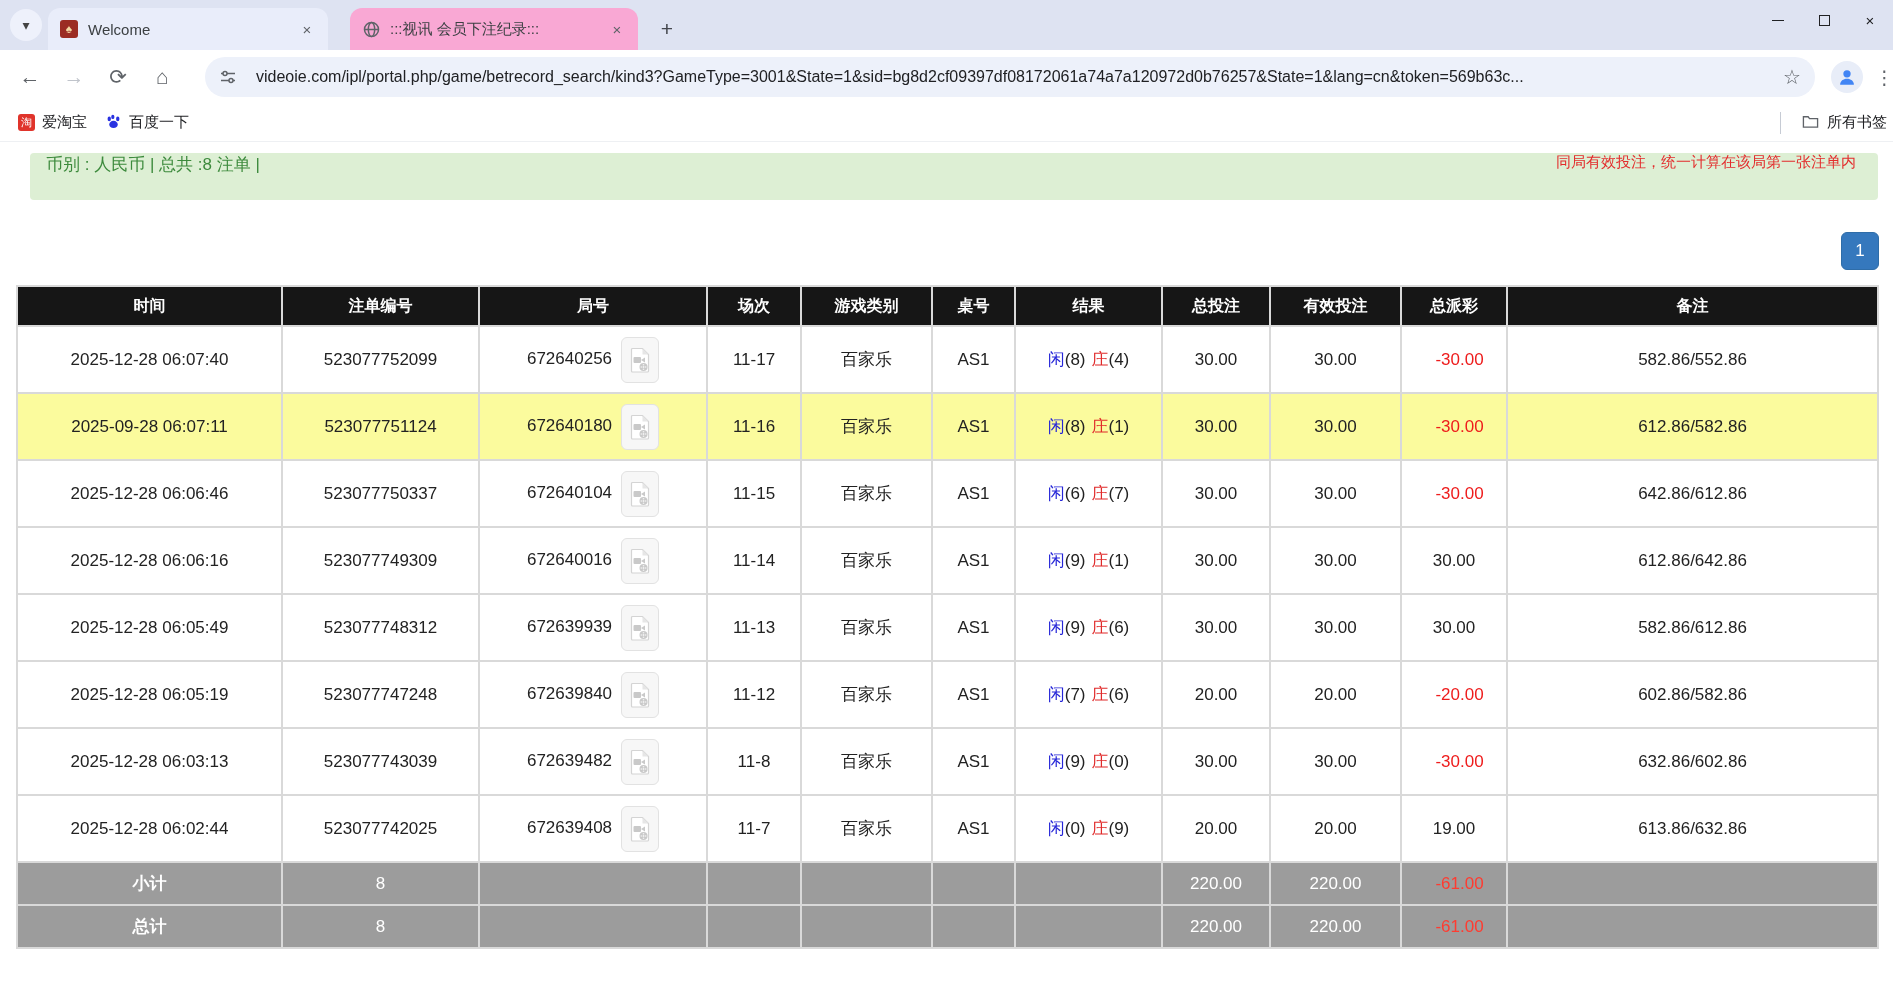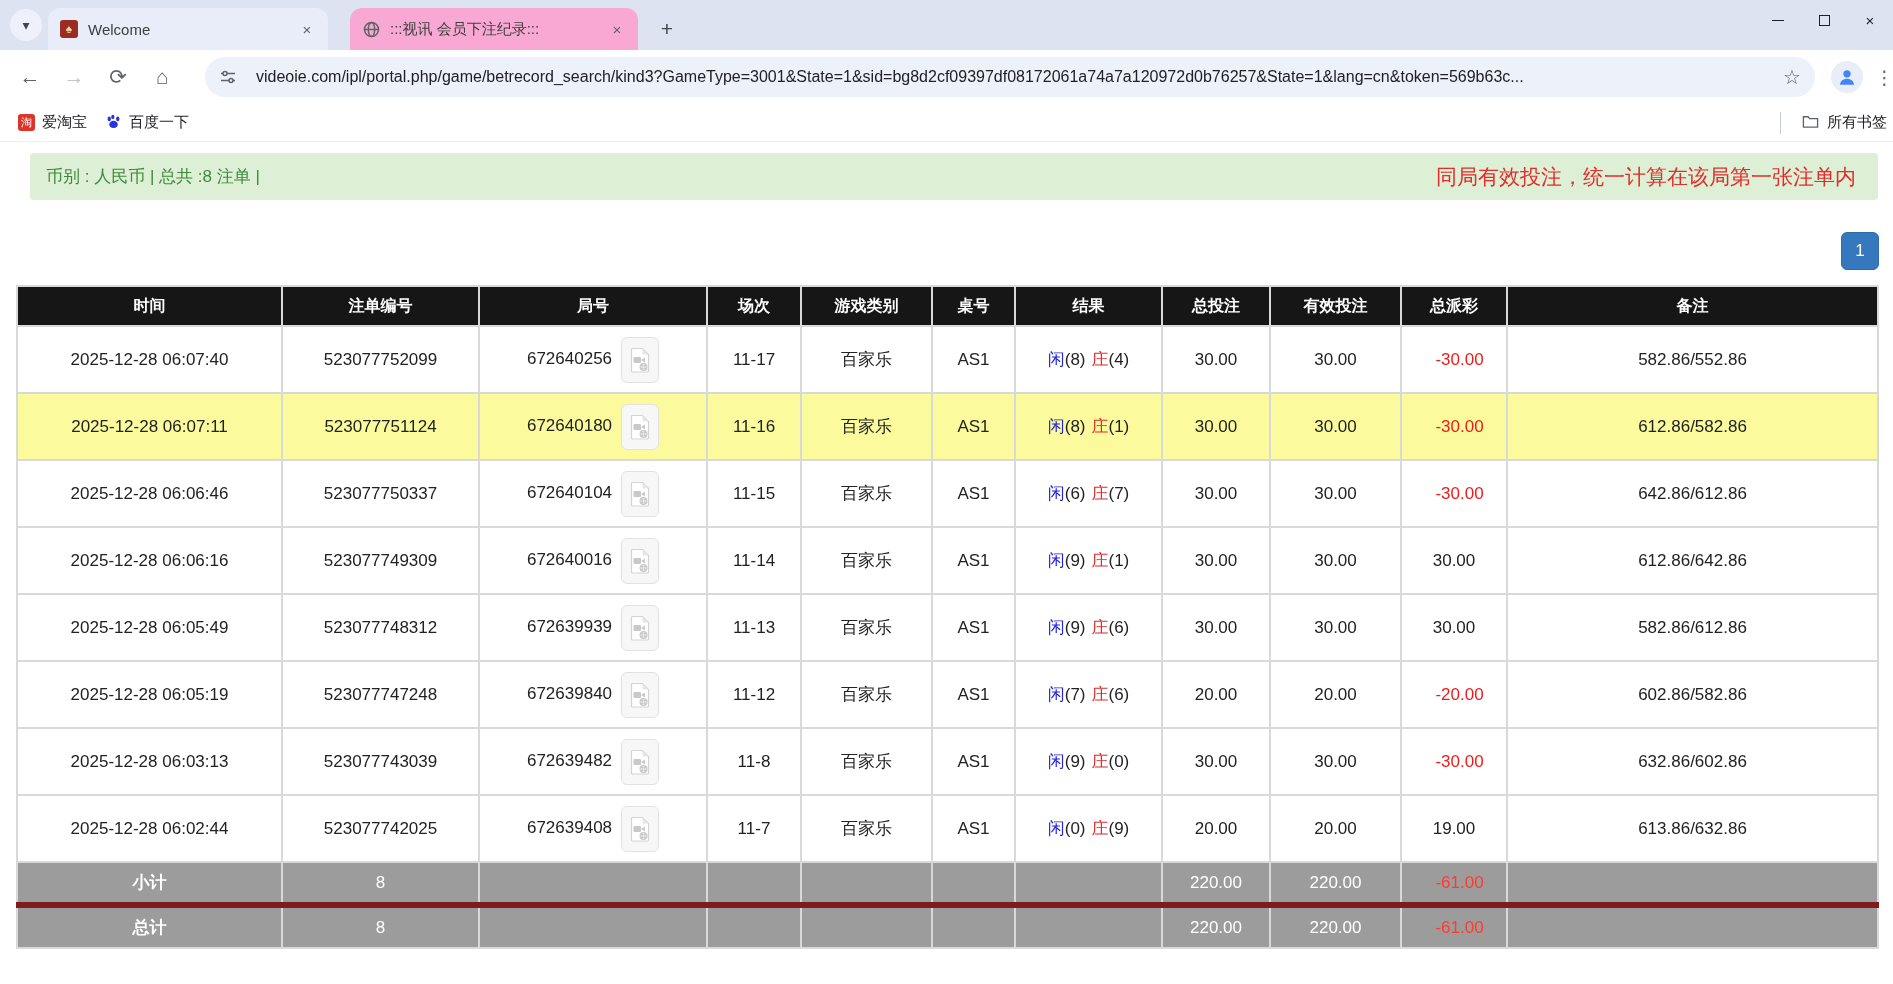--- a/index.html
+++ b/index.html
@@ -45,44 +45,44 @@
     border-bottom:1px solid #eef0f3; display:flex; align-items:center; font-size:15px; color:#202124; }
   .bm-item { display:flex; align-items:center; gap:7px; margin-left:18px; cursor:pointer; }
   .bm-ico-taobao { width:17px; height:17px; background:#e0342b; color:#fff; border-radius:3px;
     font-size:11px; display:flex; align-items:center; justify-content:center; }
   .bm-right { position:absolute; right:6px; display:flex; align-items:center; gap:8px; cursor:pointer;
     white-space:nowrap; overflow:hidden; max-width:105px; }
   .bm-divider { position:absolute; right:112px; width:1px; height:22px; background:#c6cbd4; }
 
   
   .infobar { position:absolute; left:30px; top:153px; width:1848px; height:47px; background:#ddefd4;
-    border-radius:4px; display:flex; align-items:center; justify-content:space-between; padding:0 22px 0 16px; }
+    border-radius:4px; display:flex; align-items:flex-start; justify-content:space-between; padding:0 22px 0 16px; }
   .infobar .left-text { color:#3c8a3c; font-size:17px; }
-  .infobar .right-text { color:#e32c2c; font-size:21px; }
+  .infobar .right-text { color:#e32c2c; font-size:15px; }
 
   .pagination-btn { position:absolute; left:1841px; top:232px; width:38px; height:38px; background:#3578bd;
     border:1px solid #2f6da8; border-radius:6px; color:#fff; font-size:17px; display:flex;
     align-items:center; justify-content:center; cursor:pointer; }
 
   table.bets { position:absolute; left:16px; top:285px; width:1861px; border-collapse:collapse; table-layout:fixed; }
   table.bets th { background:#161616; color:#fff; font-size:16px; font-weight:bold; height:40px;
     border:2px solid #d9d9d9; text-align:center; }
   table.bets td { border:2px solid #d9d9d9; height:67px; text-align:center; font-size:17px; color:#222;
     background:#fff; }
   tr.hl td { background:#fbfb9d; }
   td.blue, span.blue { color:#1467d6; }
   span.p-blue { color:#2525d8; }
   span.b-red { color:#e02b2b; }
   td.neg { color:#ee1c1c !important;padding-left:11px; }
   .res-gap { display:inline-block; width:6px; }
   .vbtn { display:inline-flex; align-items:center; justify-content:center; width:38px; height:46px;
     border:1px solid #e2e2e2; border-radius:6px; background:#f7f7f7; margin-left:9px; vertical-align:middle; cursor:pointer; }
   tbody.summary td { background:#9c9c9c; color:#fff; height:43px; }
   tbody.summary td.label { font-weight:bold; }
-  tbody.summary tr.total td { border-top:6px solid #7f1d1d; }
+  tbody.summary tr.total td { border-top:1px solid #7f1d1d; }
   tbody.summary td.neg { color:#ff3b30 !important; }
 </style>
 </head>
 <body>
 
 <div class="tabstrip">
   <div class="tab-search">
     <span>▾</span>
   </div>
 
@@ -237,21 +237,21 @@
     <td>AS1</td>
     <td>
       <span class="p-blue">闲</span><span>(8)</span><span class="res-gap"></span><span class="b-red">庄</span><span>(4)</span>
     </td>
     <td class="blue">30.00</td>
     <td>30.00</td>
     <td class="neg">-30.00</td>
     <td>582.86/552.86</td>
   </tr>
       <tr class="hl">
-    <td>2025-12-28 06:07:11</td>
+    <td>2025-09-28 06:07:11</td>
     <td>523077751124</td>
     <td>
       <span>672640180</span><span class="vbtn">
             <svg width="21" height="26" viewBox="0 0 21 26">
               <path d="M2.5 1.5h10l6 6v16.5a1 1 0 0 1-1 1h-15a1 1 0 0 1-1-1v-21.5a1 1 0 0 1 1-1z" fill="#ffffff" stroke="#d4d4d4" stroke-width="1.2"></path>
               <path d="M12.5 1.5l6 6h-6z" fill="#e6e6e6"></path>
               <rect x="3.5" y="10" width="7.5" height="6" rx="1" fill="#c9c9c9"></rect>
               <path d="M11 13l4-2.6v5.2z" fill="#c9c9c9"></path>
               <circle cx="13.5" cy="20" r="4" fill="#c9c9c9"></circle>
               <circle cx="13.5" cy="20" r="1" fill="#f2f2f2"></circle>

